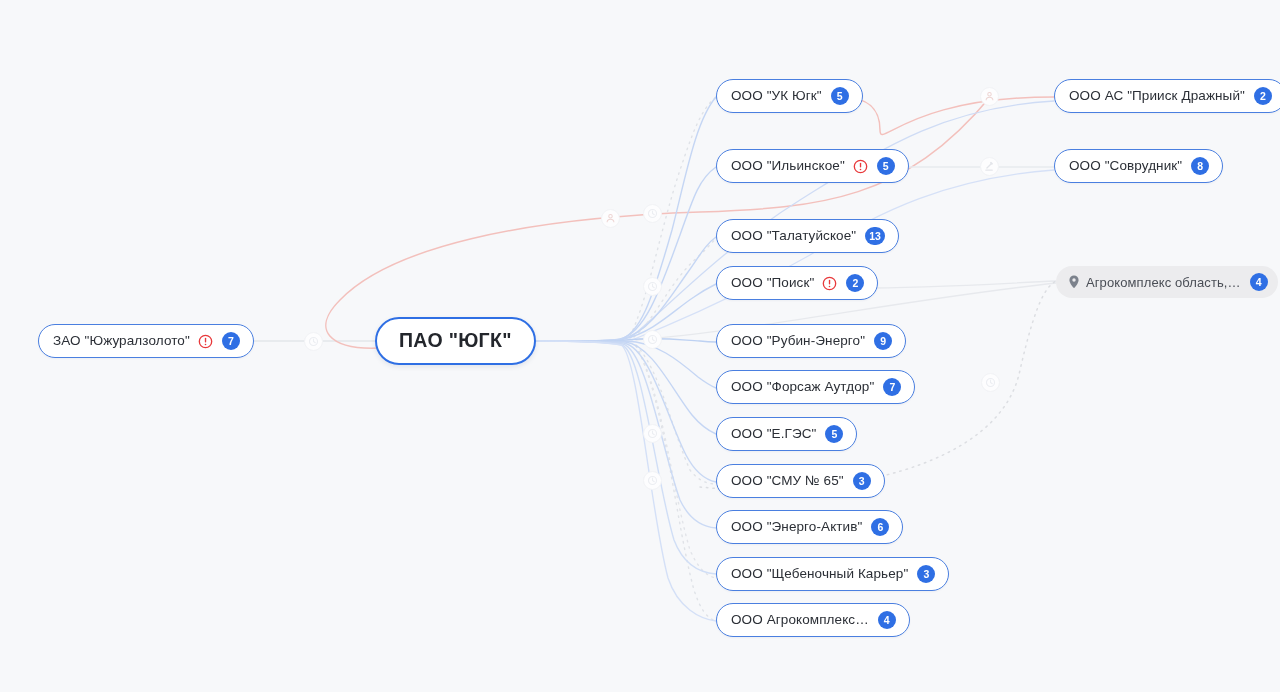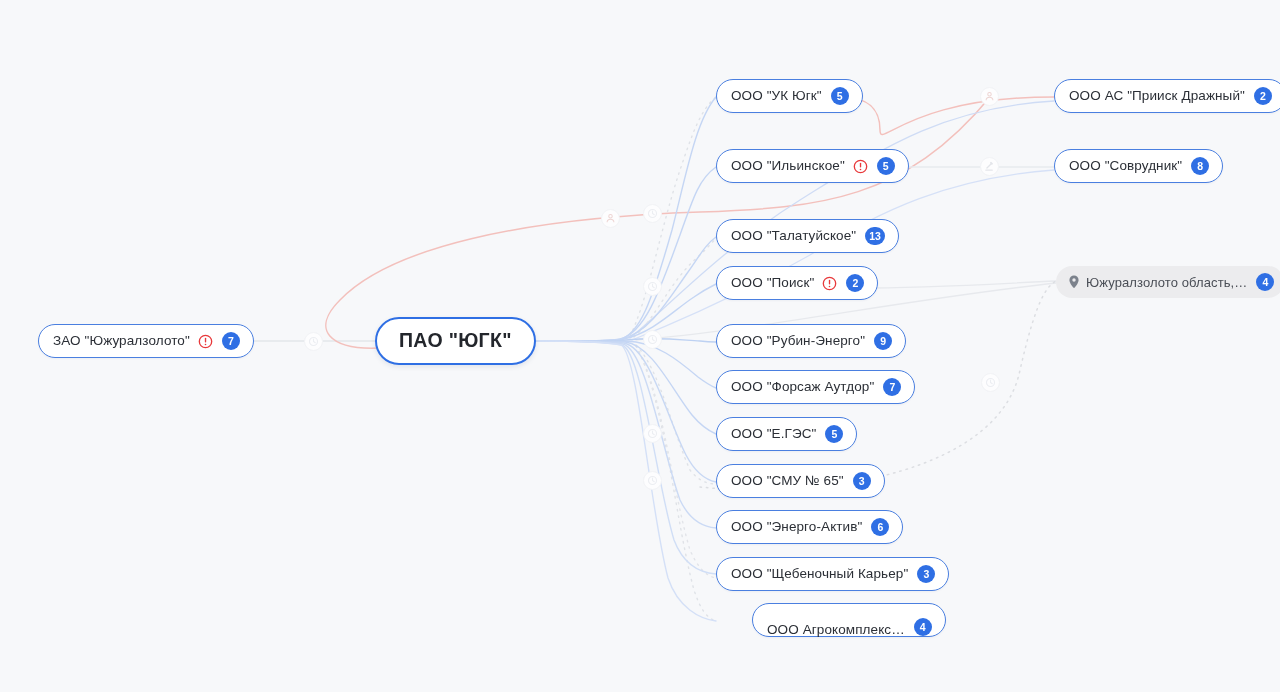--- a/index.html
+++ b/index.html
@@ -222,40 +222,40 @@
         <span class="badge">3</span>
       </div>
       <div class="node" style="left: 716px; top: 510px;">
         <span class="label">ООО "Энерго-Актив"</span>
         <span class="badge">6</span>
       </div>
       <div class="node" style="left: 716px; top: 557px;">
         <span class="label">ООО "Щебеночный Карьер"</span>
         <span class="badge">3</span>
       </div>
-      <div class="node" style="left: 752px; top: 603px; align-items: flex-end;">
+      <div class="node" style="left: 716px; top: 603px;">
         <span class="label">ООО Агрокомплекс…</span>
         <span class="badge">4</span>
       </div>
       <div class="node" style="left: 1054px; top: 79px;">
         <span class="label">ООО АС "Прииск Дражный"</span>
         <span class="badge">2</span>
       </div>
       <div class="node" style="left: 1054px; top: 149px;">
         <span class="label">ООО "Соврудник"</span>
         <span class="badge">8</span>
       </div>
       <div class="node region" style="left: 1056px; top: 266px;">
         <span class="pin-icon">
           <svg width="12" height="14" viewBox="0 0 12 14">
             <path d="M6 0.6C3.4 0.6 1.4 2.6 1.4 5.1c0 3.2 4 8 4.6 8s4.6-4.8 4.6-8C10.6 2.6 8.6 0.6 6 0.6z" fill="#7c828c"></path>
             <circle cx="6" cy="5" r="1.7" fill="#ececee"></circle>
           </svg>
         </span>
-        <span class="label">Южуралзолото область,…</span>
+        <span class="label">Агрокомплекс область,…</span>
         <span class="badge">4</span>
       </div>
     </div>
   <div id="markers-root">
       <div class="edge-marker" style="left: 304px; top: 332px;">
         <svg width="11" height="11" viewBox="0 0 12 12">
           <circle cx="6" cy="6" r="4.4" fill="none" stroke="#eceef2" stroke-width="1.2"></circle>
           <path d="M6 3.3V6l1.9 1.3" fill="none" stroke="#eceef2" stroke-width="1.2" stroke-linecap="round"></path>
         </svg>
       </div>

